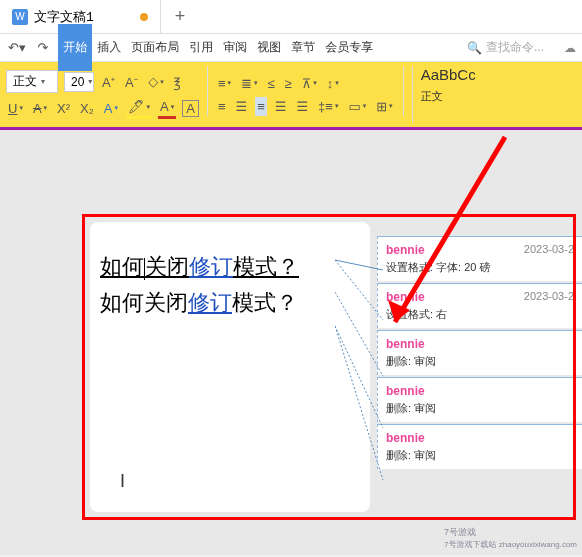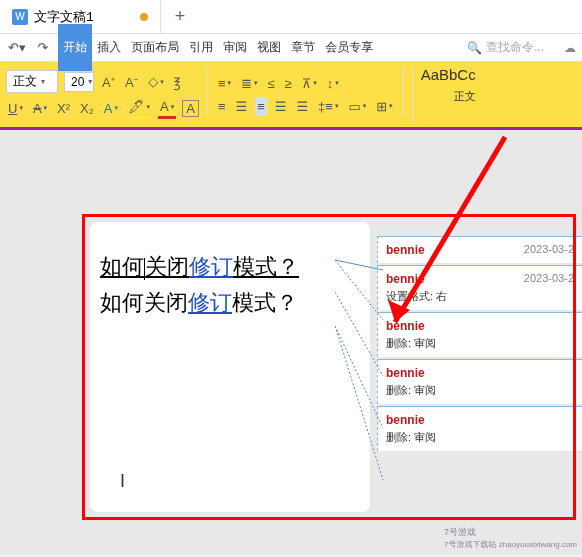--- a/index.html
+++ b/index.html
@@ -17,35 +17,35 @@
 .search-box { margin-left: auto; display: flex; align-items: center; color: #aaa; gap: 4px; padding: 0 8px; }
 .cloud-icon { margin-left: 12px; color: #888; }
 .ribbon { background: #fde047; height: 68px; display: flex; padding: 4px 6px; border-bottom: 3px solid #a21caf; gap: 4px; }
 .ribbon-group { display: flex; flex-direction: column; gap: 4px; justify-content: center; }
 .ribbon-row { display: flex; align-items: center; gap: 6px; }
 .combo { border: 1px solid #ccc; padding: 2px 6px; font-size: 12px; display: flex; align-items: center; gap: 4px; background: #fff; }
 .combo .arrow { font-size: 8px; color: #666; }
 .tbtn { color: #555; font-size: 13px; padding: 2px; cursor: pointer; display: flex; align-items: center; }
 .tbtn .arrow { font-size: 7px; margin-left: 2px; }
 .divider { width: 1px; background: #ddd; height: 50px; margin: 0 4px; }
-.styles-panel { border-left: 1px solid #ddd; padding: 0 8px; text-align: right; }
+.styles-panel { border-left: 1px solid #ddd; padding: 0 8px; text-align: left; }
 .style-item { font-size: 15px; color: #333; }
 .style-label { font-size: 11px; color: #333; margin-top: 6px; }
 .workspace { position: relative; height: 425px; background: #e8e8e8; padding-top: 80px; }
 .red-frame { position: absolute; left: 82px; top: 84px; width: 494px; height: 306px; border: 3px solid #ff0000; pointer-events: none; z-index: 5; }
 .red-arrow { position: absolute; left: 380px; top: 2px; width: 130px; height: 200px; z-index: 6; pointer-events: none; }
 .doc-area { position: absolute; left: 90px; top: 92px; width: 280px; background: #fff; height: 290px; padding: 30px 10px; border-radius: 8px; }
 .doc-line { font-size: 22px; font-family: "SimSun", serif; margin-bottom: 6px; white-space: nowrap; position: relative; }
 .doc-line .underline { text-decoration: underline; }
 .doc-line .link { color: #2050c0; text-decoration: underline; }
 .cursor-mark { display: inline-block; width: 1px; height: 22px; background: #000; vertical-align: middle; }
 .text-cursor { position: absolute; left: 30px; bottom: 20px; font-size: 18px; color: #333; }
 .comments { position: absolute; right: 0; top: 106px; width: 205px; }
 .comment { border-top: 1px solid #8fb8e0; border-left: 1px dashed #8fb8e0; padding: 6px 8px; background: #fff; margin-bottom: 2px; }
-.comment-author { color: #b91c1c; font-size: 12px; font-weight: bold; }
+.comment-author { color: #ec4899; font-size: 12px; font-weight: bold; }
 .comment-date { float: right; color: #888; font-size: 11px; }
 .comment-text { color: #333; font-size: 11px; margin-top: 3px; }
 .watermark { position: absolute; right: 5px; bottom: 5px; font-size: 9px; color: #889; z-index: 10; }
 .watermark .url { font-size: 8px; }
 .connectors { position: absolute; left: 335px; top: 118px; width: 50px; height: 270px; z-index: 4; pointer-events: none; }
 </style>
 </head>
 <body>
 
 <div class="titlebar">
@@ -162,20 +162,21 @@
     <line x1="0" y1="12" x2="48" y2="72" stroke="#5a8cc0" stroke-width="1" stroke-dasharray="2,2"></line>
     <line x1="0" y1="44" x2="48" y2="128" stroke="#5a8cc0" stroke-width="1" stroke-dasharray="2,2"></line>
     <line x1="0" y1="78" x2="48" y2="180" stroke="#5a8cc0" stroke-width="1" stroke-dasharray="2,2"></line>
     <line x1="0" y1="78" x2="48" y2="232" stroke="#5a8cc0" stroke-width="1" stroke-dasharray="2,2"></line>
   </svg>
 
   <div class="comments">
     <div class="comment">
       <span class="comment-author">bennie</span>
       <span class="comment-date">2023-03-2</span>
+      <div class="comment-text">设置格式: 字体: 20 磅</div>
     </div>
     <div class="comment">
       <span class="comment-author">bennie</span>
       <span class="comment-date">2023-03-2</span>
       <div class="comment-text">设置格式: 右</div>
     </div>
     <div class="comment">
       <span class="comment-author">bennie</span>
       <div class="comment-text">删除: 审阅</div>
     </div>

